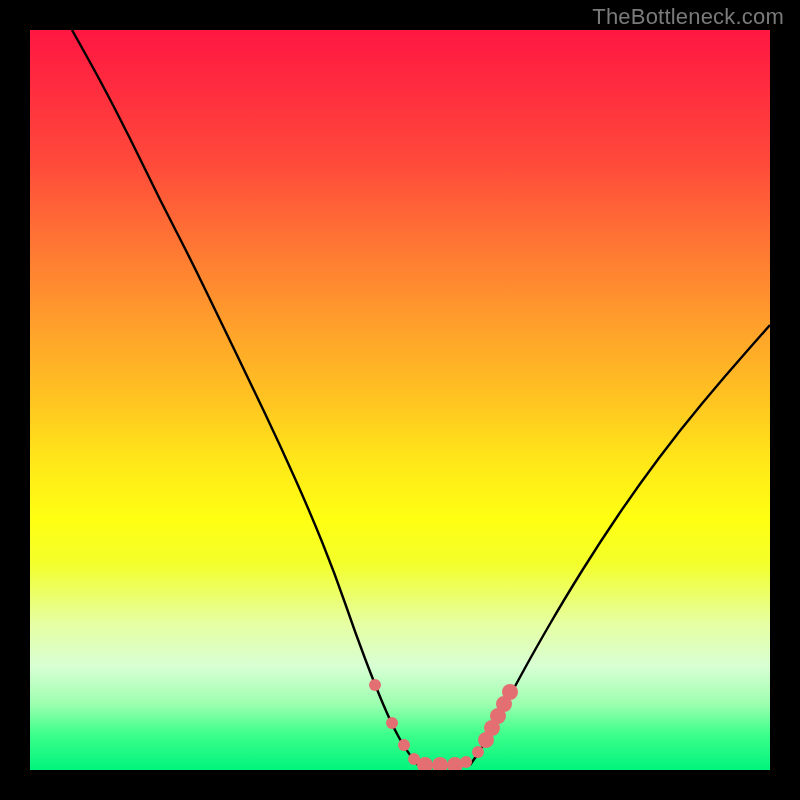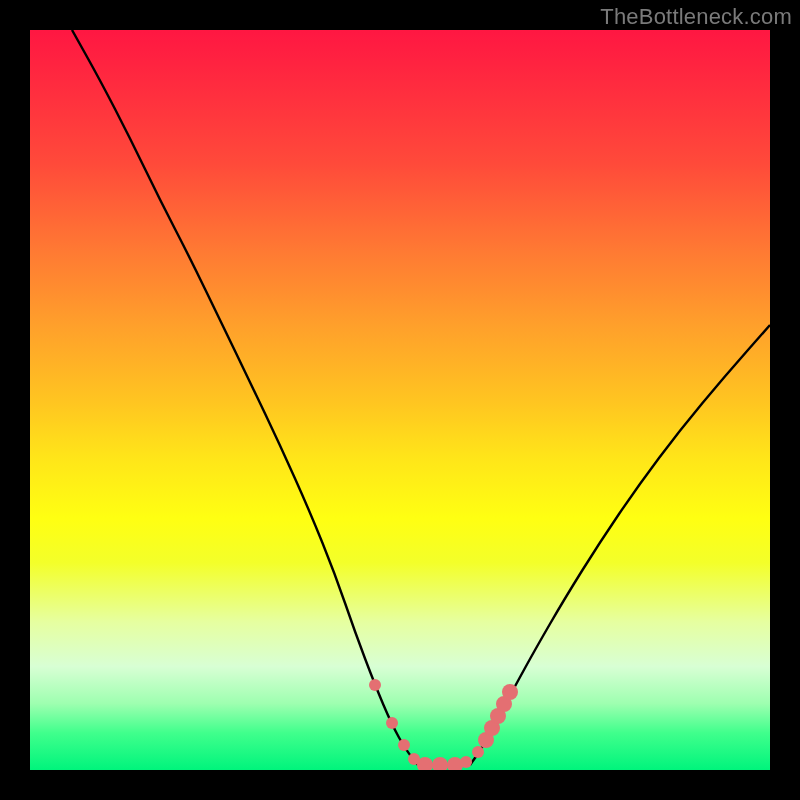--- a/index.html
+++ b/index.html
@@ -51,21 +51,21 @@
   svg.curves {
     position: absolute;
     inset: 0;
     width: 740px;
     height: 740px;
     overflow: visible;
   }
   .watermark {
     position: absolute;
     top: 4px;
-    right: 8px;
+    right: 16px;
     color: #7a7a7a;
     font-size: 22px;
     font-weight: 400;
     letter-spacing: 0.2px;
     user-select: none;
   }
 </style>
 </head>
 <body>
 

